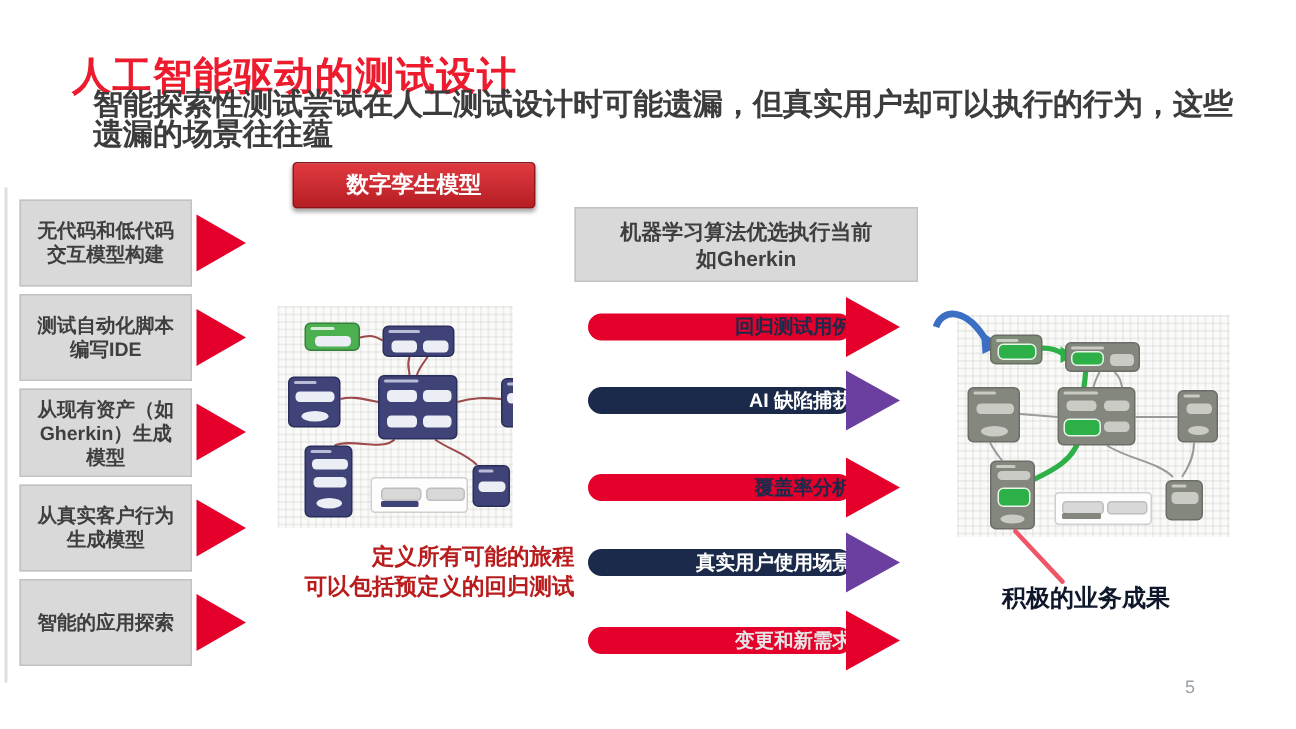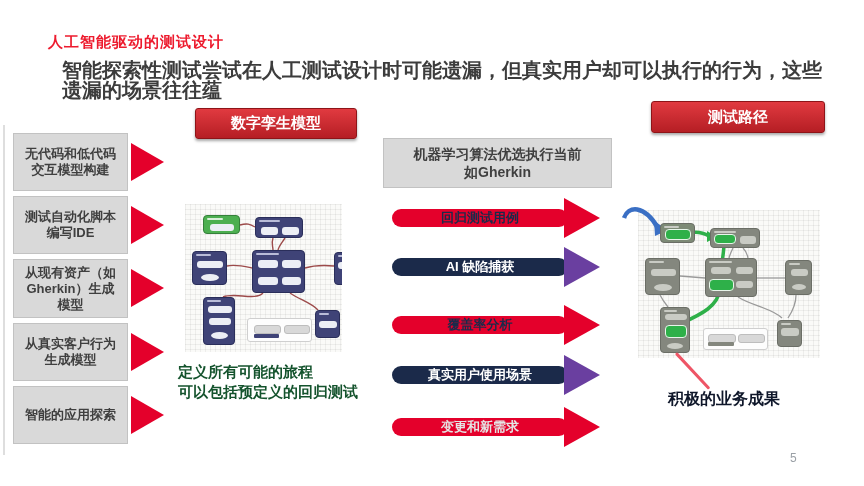--- a/index.html
+++ b/index.html
@@ -1,21 +1,21 @@
 <!DOCTYPE html>
 <html><head>
 <meta charset="utf-8">
 <style>
   html,body{margin:0;padding:0;background:#fff;}
   #slide{position:relative;width:864px;height:486px;background:#ffffff;overflow:hidden;
          font-family:"Liberation Sans","DejaVu Sans",sans-serif;}
   .abs{position:absolute;}
 
   
-  #page-title{left:48px;top:33px;font-size:15px;font-weight:bold;color:#ed1b2e;letter-spacing:1px;font-family:Liberation Serif, serif;}
+  #page-title{left:48px;top:33px;font-size:26px;font-weight:bold;color:#ed1b2e;letter-spacing:1px;font-family:Liberation Serif, serif;}
   .para{left:62px;width:760px;font-size:20px;font-weight:bold;color:#3c3c3c;line-height:20px;}
   #para-l1{top:60px;}
   #para-l2{top:80px;}
 
   
   .banner{background:linear-gradient(#e13a40,#b51e24);border:1px solid #8e1418;border-radius:3px;
           color:#fff;font-weight:bold;font-size:15px;display:flex;align-items:center;justify-content:center;
           box-shadow:0 2px 3px rgba(0,0,0,.35);}
   #banner-twin{left:195px;top:108px;width:160px;height:29px;}
   #banner-paths{left:651px;top:101px;width:172px;height:30px;}
@@ -29,32 +29,32 @@
         border-left:33px solid #e4002b;left:131px;}
 
   
   #ml-box{left:383px;top:138px;width:229px;height:50px;background:#d9d9d9;border:1px solid #c2c2c2;
           box-sizing:border-box;display:flex;flex-direction:column;align-items:center;justify-content:center;
           font-size:14px;font-weight:bold;color:#3f3f3f;line-height:18px;text-align:center;}
 
   
   .farrow{position:absolute;left:390px;width:212px;height:40px;}
   .fbar{position:absolute;left:2px;top:11px;width:176px;height:18px;border-radius:9px;
-        display:flex;align-items:center;justify-content:center;font-size:13px;font-weight:bold;}
+        display:flex;align-items:center;justify-content:flex-end;font-size:13px;font-weight:bold;}
   .fhead{position:absolute;left:174px;top:0;width:0;height:0;
          border-top:20px solid transparent;border-bottom:20px solid transparent;border-left:36px solid #000;}
   .v-red .fbar{background:#e4002b;color:#1b2a4a;}
   .v-red .fhead{border-left-color:#e4002b;}
   .v-red.lt .fbar{color:#e5e5e5;}
   .v-navy .fbar{background:#1b2a4a;color:#ffffff;}
   .v-navy .fhead{border-left-color:#6a3fa0;}
 
   
-  #twin-caption{left:178px;top:362px;width:205px;text-align:left;font-size:15px;font-weight:bold;
-                color:#14532d;line-height:20px;}
+  #twin-caption{left:178px;top:362px;width:205px;text-align:right;font-size:15px;font-weight:bold;
+                color:#b91c1c;line-height:20px;}
   #outcome-caption{left:668px;top:389px;width:140px;font-size:16px;font-weight:bold;color:#0f172a;}
   #outcome-line{left:677px;top:352px;width:49px;height:3px;background:#ee5566;
                 transform:rotate(47deg);transform-origin:0 0;border-radius:2px;}
   #page-number{left:790px;top:451px;font-size:12px;color:#9aa0a6;}
 
   
   .diagram{background-color:#fafaf8;
     background-image:linear-gradient(to right,rgba(0,0,0,0.05) 1px,transparent 1px),
                      linear-gradient(to bottom,rgba(0,0,0,0.05) 1px,transparent 1px);
     background-size:5px 5px;}
@@ -80,21 +80,20 @@
 </style>
 </head>
 <body>
 
 <div id="slide">
 
   <div class="abs" id="page-title">人工智能驱动的测试设计</div>
   <div class="abs para" id="para-l1">智能探索性测试尝试在人工测试设计时可能遗漏，但真实用户却可以执行的行为，这些遗漏的场景往往蕴</div>
 
   <div class="abs banner" id="banner-twin">数字孪生模型</div>
-  <div class="abs banner" id="banner-paths">测试路径</div>
 
   <div class="abs" id="left-edge-line"></div>
   <div class="abs lbox" style="top:133px;height:58px;">无代码和低代码交互模型构建</div>
   <div class="abs chev" style="top:143px;"></div>
   <div class="abs lbox" style="top:196px;height:58px;">测试自动化脚本编写IDE</div>
   <div class="abs chev" style="top:206px;"></div>
   <div class="abs lbox" style="top:259px;height:59px;">从现有资产（如Gherkin）生成模型</div>
   <div class="abs chev" style="top:269px;"></div>
   <div class="abs lbox" style="top:323px;height:58px;">从真实客户行为生成模型</div>
   <div class="abs chev" style="top:333px;"></div>

